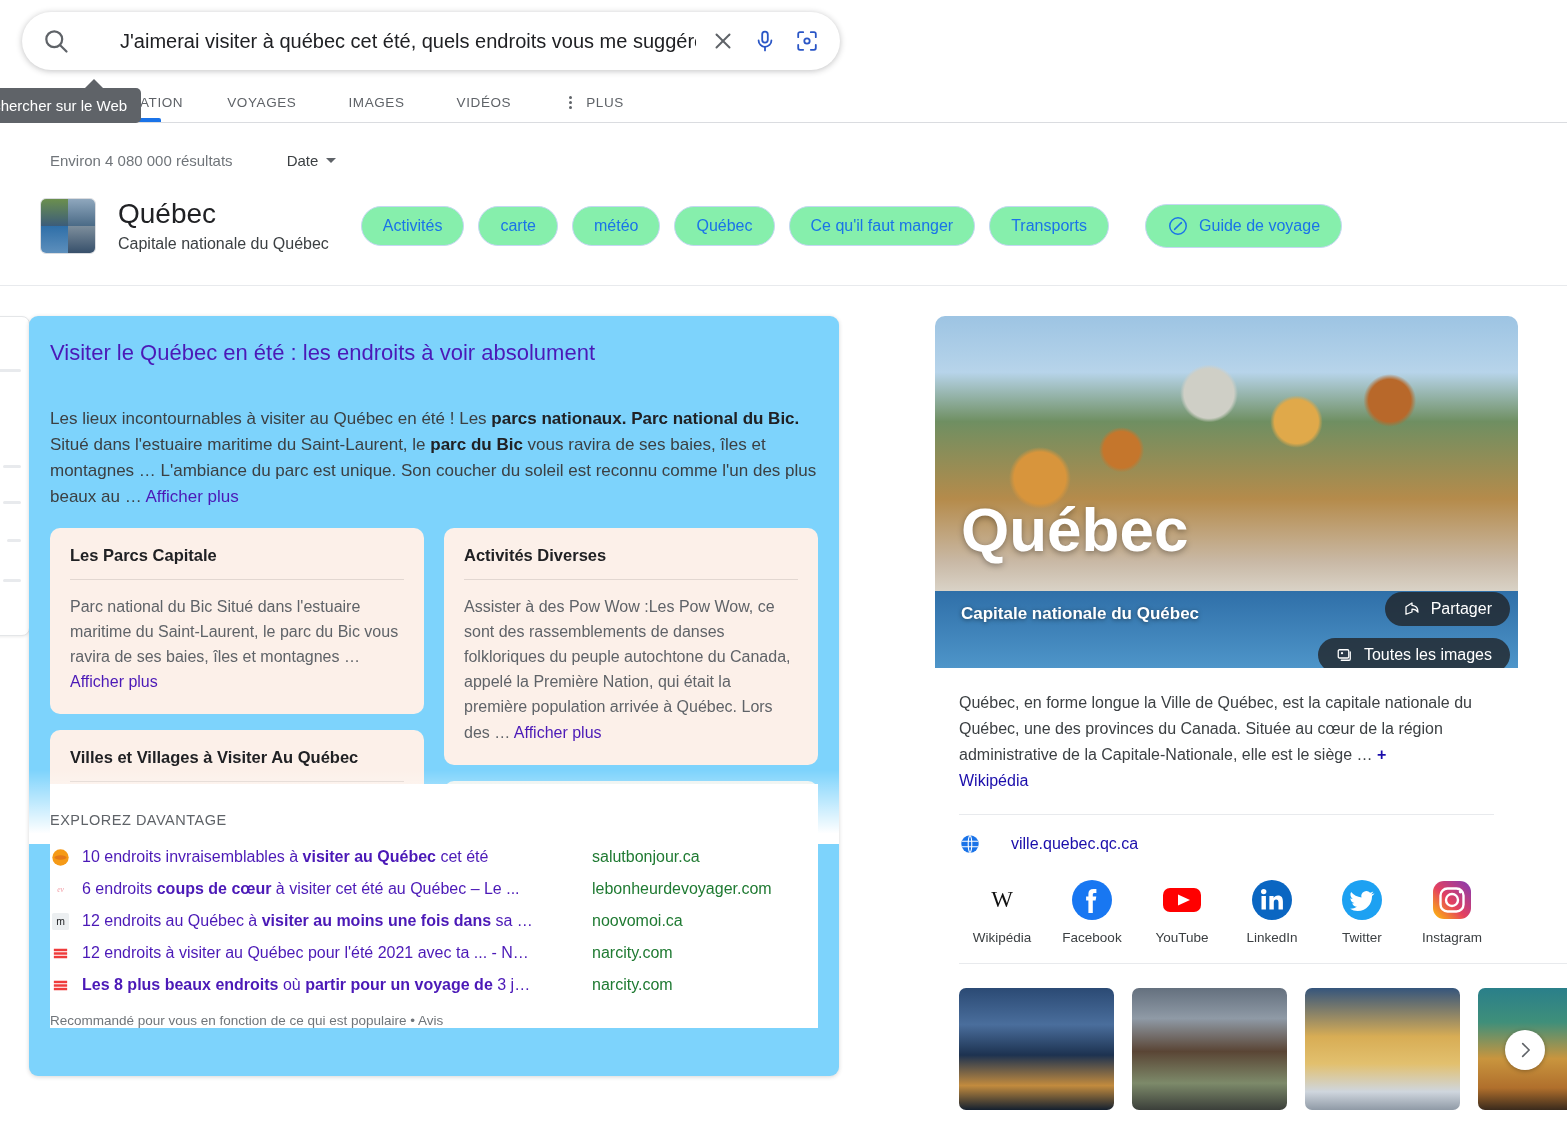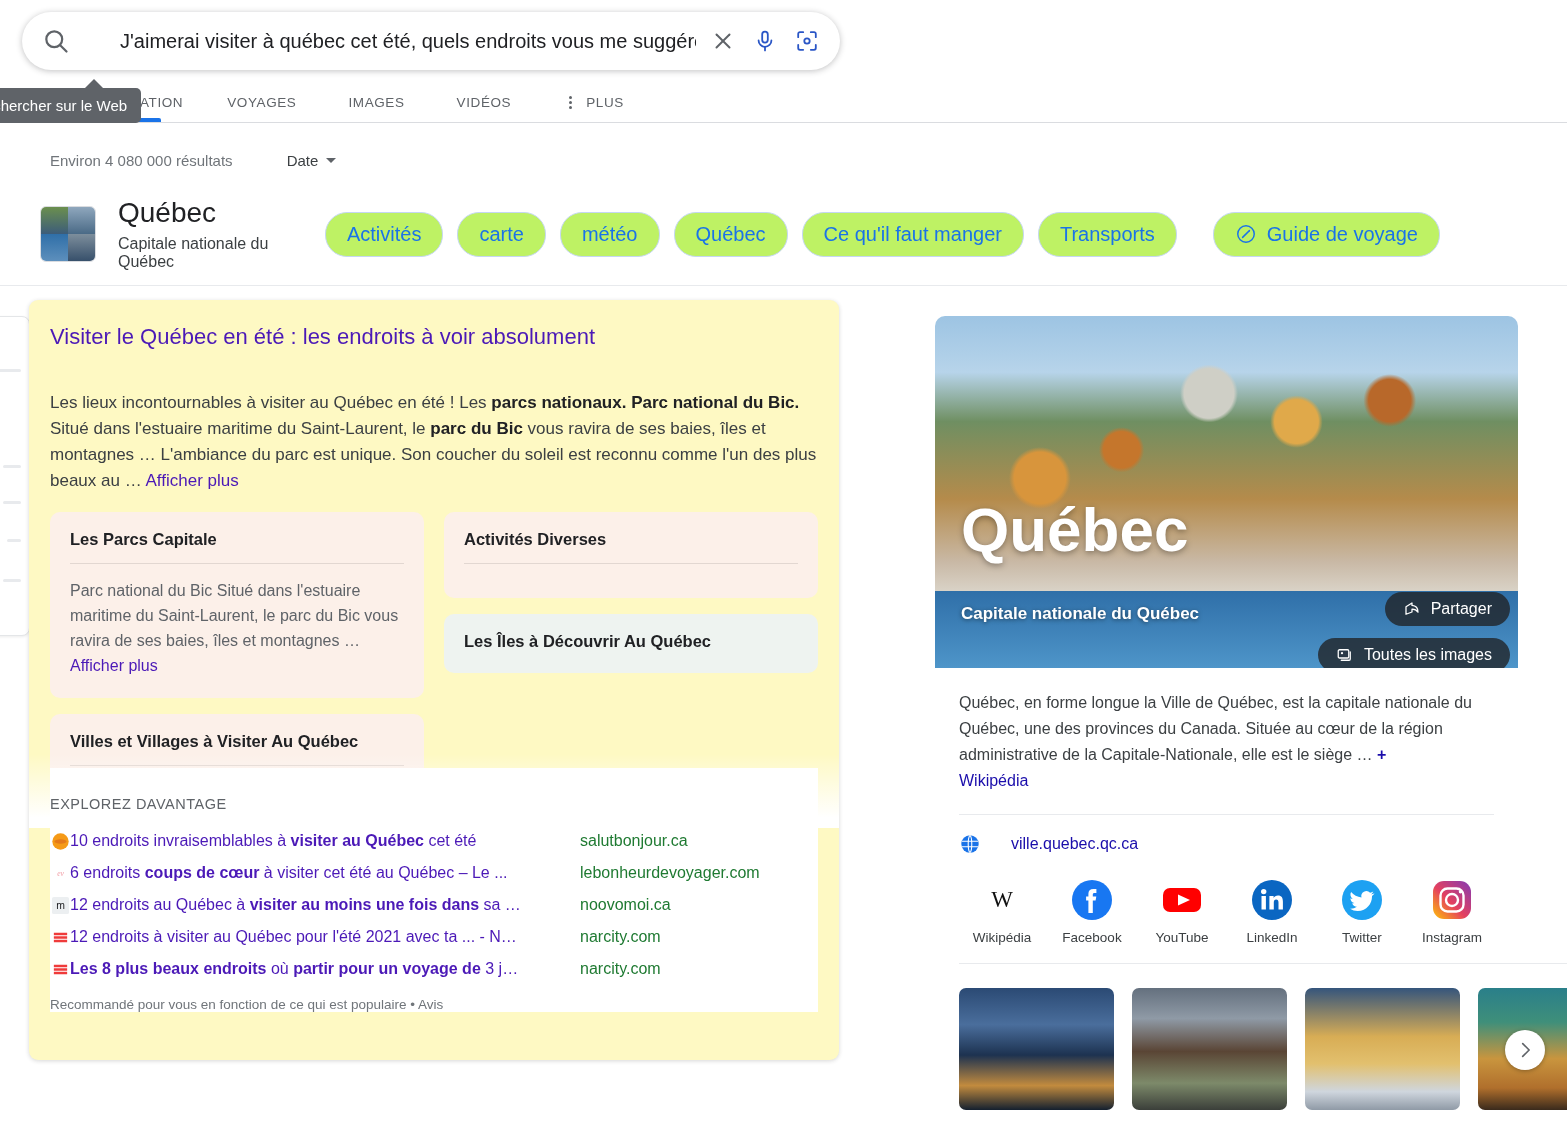--- a/index.html
+++ b/index.html
@@ -83,47 +83,47 @@
   .entity-header { position:absolute; left:40px; top:198px; width:1400px; display:flex; align-items:center; }
   .entity-thumb { width:56px; height:56px; border-radius:6px; overflow:hidden; flex:0 0 56px; border:1px solid #dadce0; }
   .entity-thumb .q { width:50%; height:50%; float:left; }
   .entity-text { margin-left:22px; }
   .entity-title { font-size:28px; color:#202124; line-height:1.1; }
   .entity-sub { font-size:16px; color:#3c4043; margin-top:6px; }
 
   .chips { display:flex; align-items:center; gap:14px; margin-left:32px; }
   .chip {
     border:1px solid #c5d7f2;
-    background:#bef264;
+    background:#86efac;
     color:#1a73e8;
     border-radius:22px;
     padding:10px 21px;
-    font-size:20px;
+    font-size:16px;
     white-space:nowrap;
     cursor:pointer;
     display:flex; align-items:center; gap:10px;
   }
   .chip.spaced { margin-left:22px; }
   .compass-icon { width:22px; height:22px; flex:0 0 22px; }
 
   .header-divider { position:absolute; left:0; top:285px; width:1567px; height:1px; background:#e8eaed; }
 
   
   .bg-panel {
     position:absolute; left:-40px; top:316px; width:70px; height:320px;
     background:#fff; border:1px solid #e4e6e8; border-radius:8px;
     box-shadow:0 1px 3px rgba(0,0,0,.08);
     z-index:1;
   }
   .bg-panel .ph { position:absolute; right:8px; background:#e8eaed; height:3px; border-radius:2px; }
 
   
   .result-card {
-    position:absolute; left:29px; top:300px; width:810px; height:760px;
-    background:#fef9c3;
+    position:absolute; left:29px; top:316px; width:810px; height:760px;
+    background:#7dd3fc;
     border-radius:9px;
     box-shadow:0 1px 4px rgba(32,33,36,.18);
     z-index:5;
     overflow:hidden;
   }
   .r-title { position:absolute; left:21px; top:24px; font-size:22px; color:#4b19b7; cursor:pointer; }
   .r-url { position:absolute; left:21px; top:62px; font-size:14.5px; color:#1f7a32; display:flex; align-items:center; gap:7px; }
   .r-url .caret { width:0;height:0;border-left:4px solid transparent;border-right:4px solid transparent;border-top:5px solid #1f7a32; }
   .r-snippet { position:absolute; left:21px; top:90px; width:768px; font-size:17px; line-height:1.53; color:#3c4043; }
   .r-snippet b { color:#202124; }
@@ -142,21 +142,21 @@
   .card-fade {
     position:absolute; left:0; bottom:232px; width:810px; height:74px;
     background:linear-gradient(to bottom, rgba(255,255,255,0) 0%, #fff 86%);
     z-index:6; pointer-events:none;
   }
 
   
   .explore { position:absolute; left:21px; bottom:48px; width:768px; z-index:7; background:#fff; }
   .explore-title { font-size:14.5px; color:#5f6368; letter-spacing:.5px; margin-bottom:13px;margin-top:28px; }
   .ex-row { display:flex; align-items:center; height:32px; font-size:16px; color:#4b19b7; cursor:pointer; }
-  .ex-fav { width:20px; height:20px; flex:0 0 20px; margin-right:0; display:flex; align-items:center; justify-content:center; }
+  .ex-fav { width:20px; height:20px; flex:0 0 20px; margin-right:12px; display:flex; align-items:center; justify-content:center; }
   .ex-text { width:510px; white-space:nowrap; overflow:hidden; }
   .ex-text b { font-weight:bold; }
   .ex-text .plain { color:#4b19b7; }
   .ex-site { color:#1f7a32; font-size:16px; }
   .explore-foot { font-size:13.5px; color:#70757a; margin-top:12px; }
 
   
   .kp { position:absolute; left:935px; top:316px; width:583px; }
   .kp-hero { position:relative; width:583px; height:352px; border-radius:10px 10px 0 0; overflow:hidden; }
   .kp-hero-title { position:absolute; left:26px; top:178px; font-size:62px; font-weight:bold; color:#fff; text-shadow:0 2px 6px rgba(0,0,0,.35); }
@@ -353,20 +353,23 @@
       <div class="subcard peach">
         <div class="sc-title">Villes et Villages à Visiter Au Québec</div>
         <div class="sc-rule"></div>
         <div class="sc-body">Kamouraska C'est l'un des plus anciens villages de la côte sud. À marée basse,</div>
       </div>
     </div>
     <div class="subcol">
       <div class="subcard peach">
         <div class="sc-title">Activités Diverses</div>
         <div class="sc-rule"></div>
+        <div class="sc-body">
+          <span>Assister à des Pow Wow :Les Pow Wow, ce sont des rassemblements de danses folkloriques du peuple autochtone du Canada, appelé la Première Nation, qui était la première population arrivée à Québec. Lors des … </span><span class="link">Afficher plus</span>
+        </div>
       </div>
       <div class="subcard mint">
         <div class="sc-title">Les Îles à Découvrir Au Québec</div>
       </div>
     </div>
   </div>
 
   <div class="card-fade"></div>
 
   <div class="explore">

